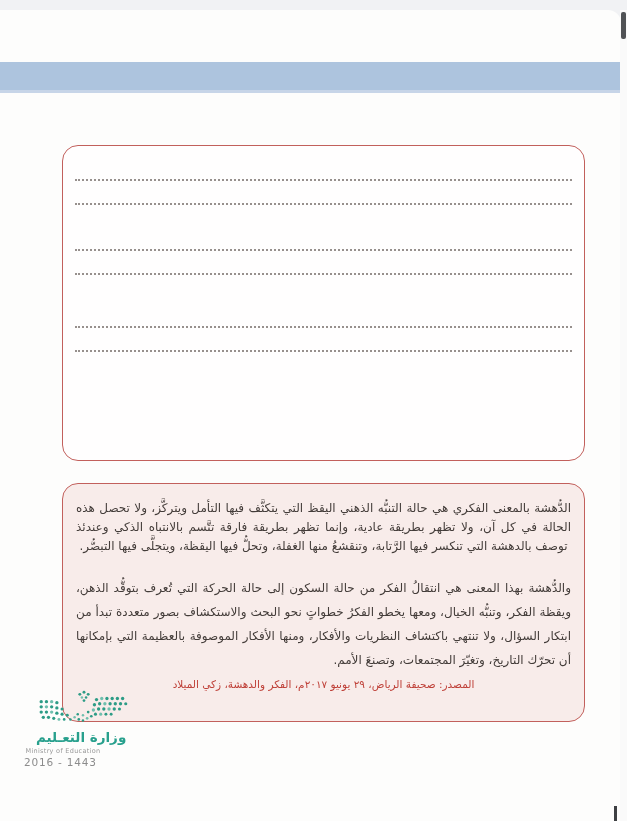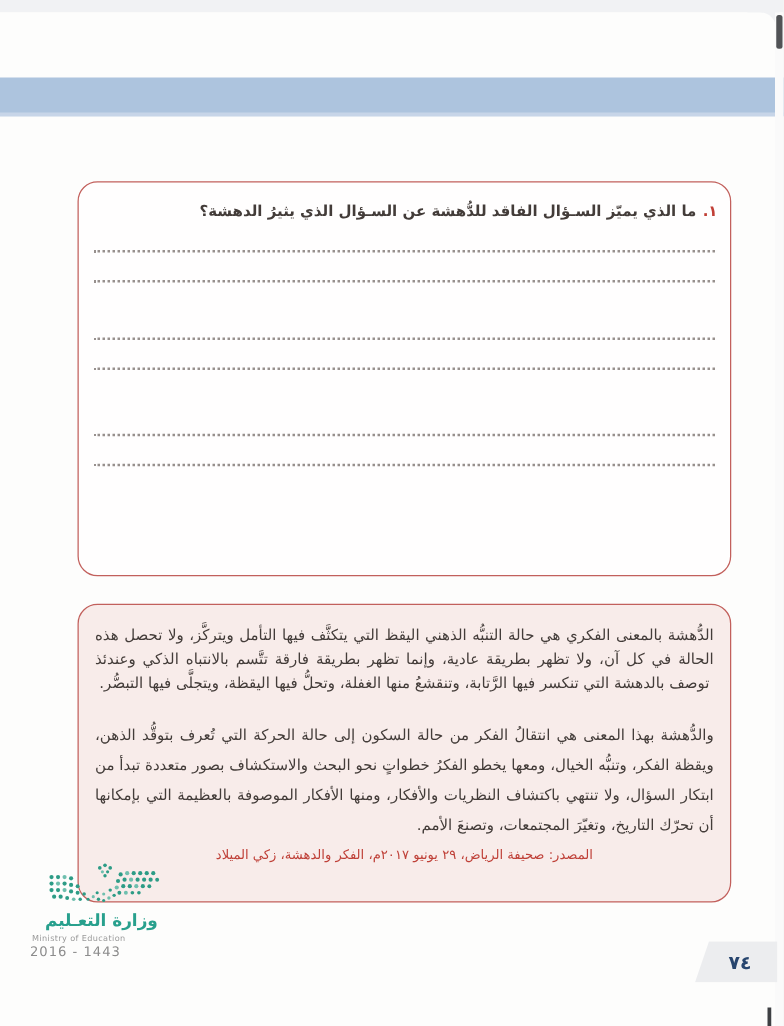--- a/index.html
+++ b/index.html
@@ -58,23 +58,20 @@
   <div class="topbar"></div>
   <div class="corner-gray"></div>
   <div class="sheet"></div>
   <div class="scroll-track"></div>
   <div class="scroll-thumb"></div>
   <div class="edge-tick"></div>
 
   <div class="band"></div>
 
   <div class="qbox">
-    <div class="qline">
-      <span class="qnum">١.</span><span>ما الذي يميّز السـؤال الفاقد للدُّهشة عن السـؤال الذي يثيرُ الدهشة؟</span>
-    </div>
     <div class="dots"></div>
     <div class="dots d2"></div>
     <div class="gap26"></div>
     <div class="dots" style="height:20px;"></div>
     <div class="dots d2"></div>
     <div class="gap29"></div>
     <div class="dots d2"></div>
     <div class="dots d2"></div>
   </div>
 
@@ -149,17 +146,14 @@
           <circle cx="62" cy="23" r="1.5" fill="#6fbfae"></circle>
           <circle cx="67" cy="23" r="1.4"></circle>
           <circle cx="72" cy="23" r="1.4"></circle>
       </g>
     </svg>
   </div>
   <div class="moe-ar">وزارة التعـليم</div>
   <div class="moe-en">Ministry of Education</div>
   <div class="moe-year">2016 - 1443</div>
 
-  <div class="page-badge">
-    <span>٧٤</span>
-  </div>
 
 </div>
 
 </body></html>

